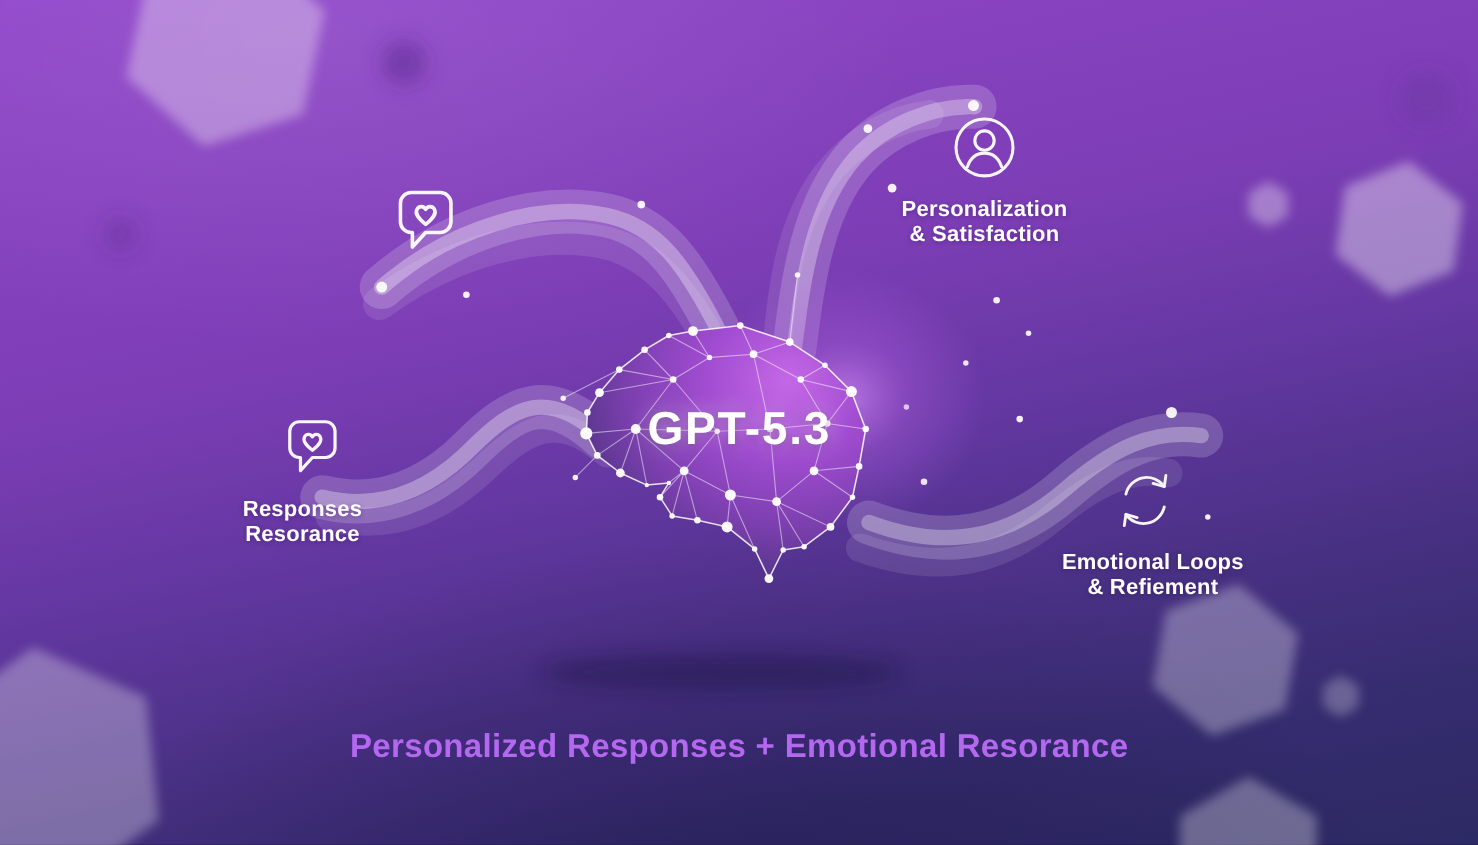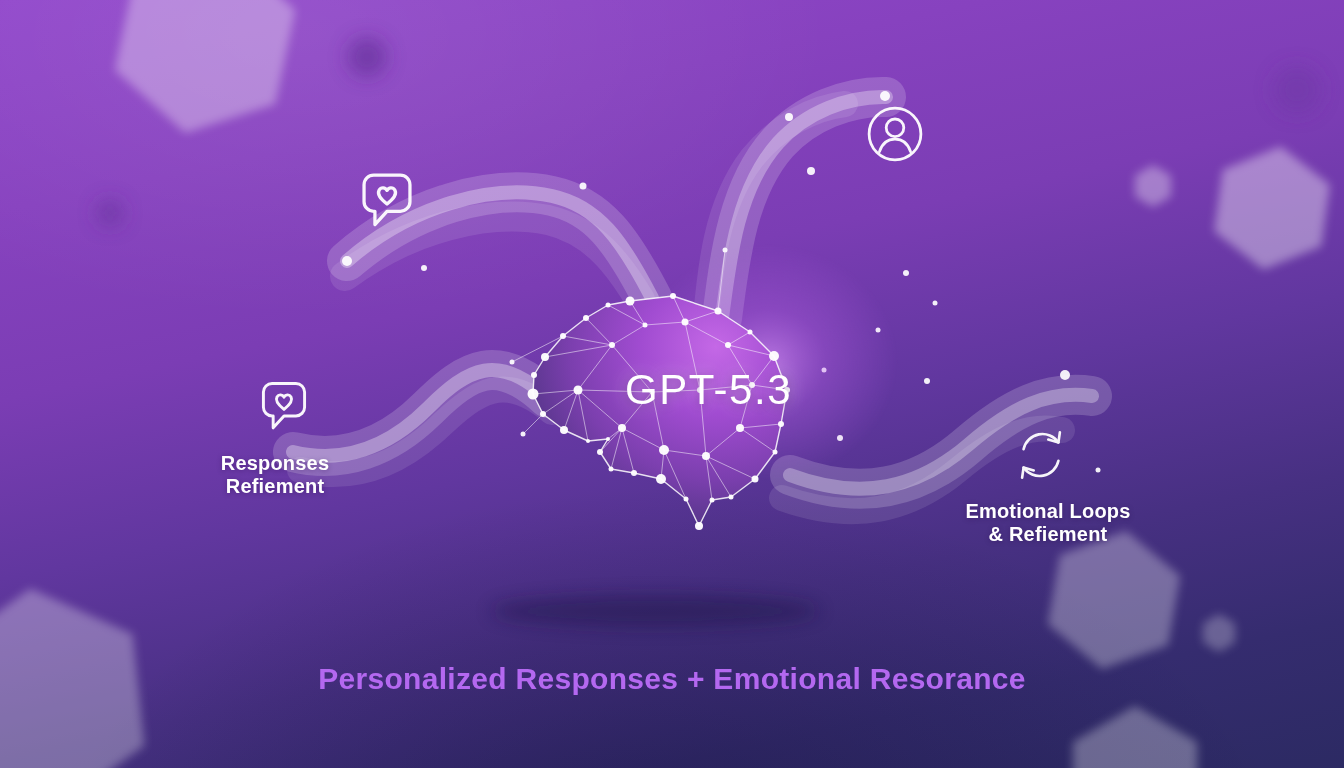--- a/index.html
+++ b/index.html
@@ -17,22 +17,22 @@
   svg.scene{position:absolute;left:0;top:0;}
   .icon-wrap{position:absolute;}
   .icon-wrap svg{display:block;stroke:#ffffff;fill:none;stroke-width:2.7;
     stroke-linecap:round;stroke-linejoin:round;opacity:.95;}
   .node-label{
     position:absolute;color:#ffffff;text-align:center;
     font-size:20px;line-height:23px;font-weight:600;letter-spacing:.2px;
     text-shadow:0 1px 5px rgba(40,10,70,.35);
   }
   .gpt-label{
-    position:absolute;left:552px;top:366px;width:240px;text-align:right;
-    color:#ffffff;font-size:42px;font-weight:400;letter-spacing:1.5px;
+    position:absolute;left:552px;top:366px;width:240px;text-align:center;
+    color:#ffffff;font-size:42px;font-weight:700;letter-spacing:1.5px;
     text-shadow:0 0 18px rgba(255,255,255,.55), 0 2px 10px rgba(60,10,90,.45);
   }
   .caption{
     position:absolute;left:0;top:662px;width:1344px;text-align:center;
     color:#b468f0;font-size:30px;font-weight:600;letter-spacing:.3px;
   }
 </style>
 </head>
 <body>
 
@@ -179,29 +179,33 @@
   </div>
 
   <div class="icon-wrap" style="left:258px;top:378px;width:52px;height:52px;">
     <svg width="52" height="52" viewBox="0 0 48 48">
       <path d="M13 5 h22 a8 8 0 0 1 8 8 v14 a8 8 0 0 1 -8 8 h-11 l-10 11 v-11 h-1 a8 8 0 0 1 -8 -8 V13 a8 8 0 0 1 8 -8 z"></path>
       <path d="M24 29 c-5.5,-4.5 -8.5,-8 -6.5,-11.5 c1.6,-2.8 5.2,-2.3 6.5,0.2 c1.3,-2.5 4.9,-3 6.5,-0.2 c2,3.5 -1,7 -6.5,11.5 z"></path>
     </svg>
   </div>
   <div class="node-label" style="left:185px;top:452px;width:180px;">
     <span>Responses</span><br>
-    <span>Refiement</span>
+    <span>Resorance</span>
   </div>
 
   <div class="icon-wrap" style="left:866px;top:105px;width:58px;height:58px;">
     <svg width="58" height="58" viewBox="0 0 56 56">
       <circle cx="28" cy="28" r="25"></circle>
       <circle cx="28" cy="22" r="8.5"></circle>
       <path d="M13 45 c3,-9 8,-12 15,-12 s12,3 15,12"></path>
     </svg>
+  </div>
+  <div class="node-label" style="left:795px;top:179px;width:200px;">
+    <span>Personalization</span><br>
+    <span>&amp; Satisfaction</span>
   </div>
 
   <div class="icon-wrap" style="left:1010px;top:424px;width:62px;height:62px;">
     <svg width="62" height="62" viewBox="0 0 64 64">
       <path d="M14 26 A 20 20 0 0 1 50 19"></path>
       <path d="M50 19 L51.5 8.5 M50 19 L39.5 16"></path>
       <path d="M50 38 A 20 20 0 0 1 14 45"></path>
       <path d="M14 45 L12.5 55.5 M14 45 L24.5 48"></path>
     </svg>
   </div>

